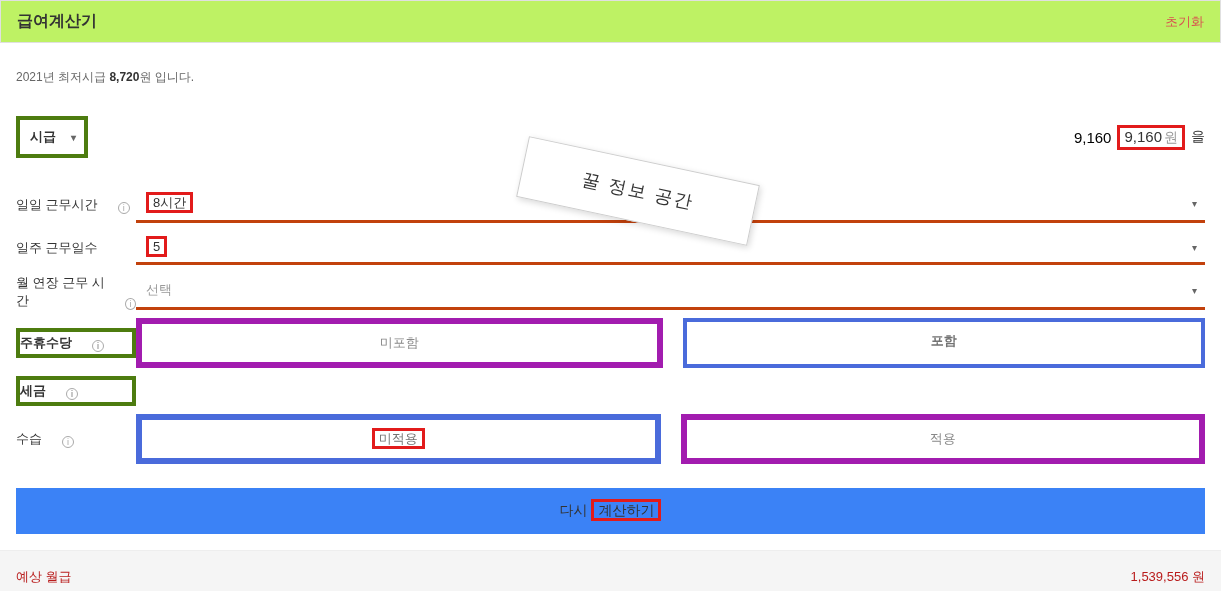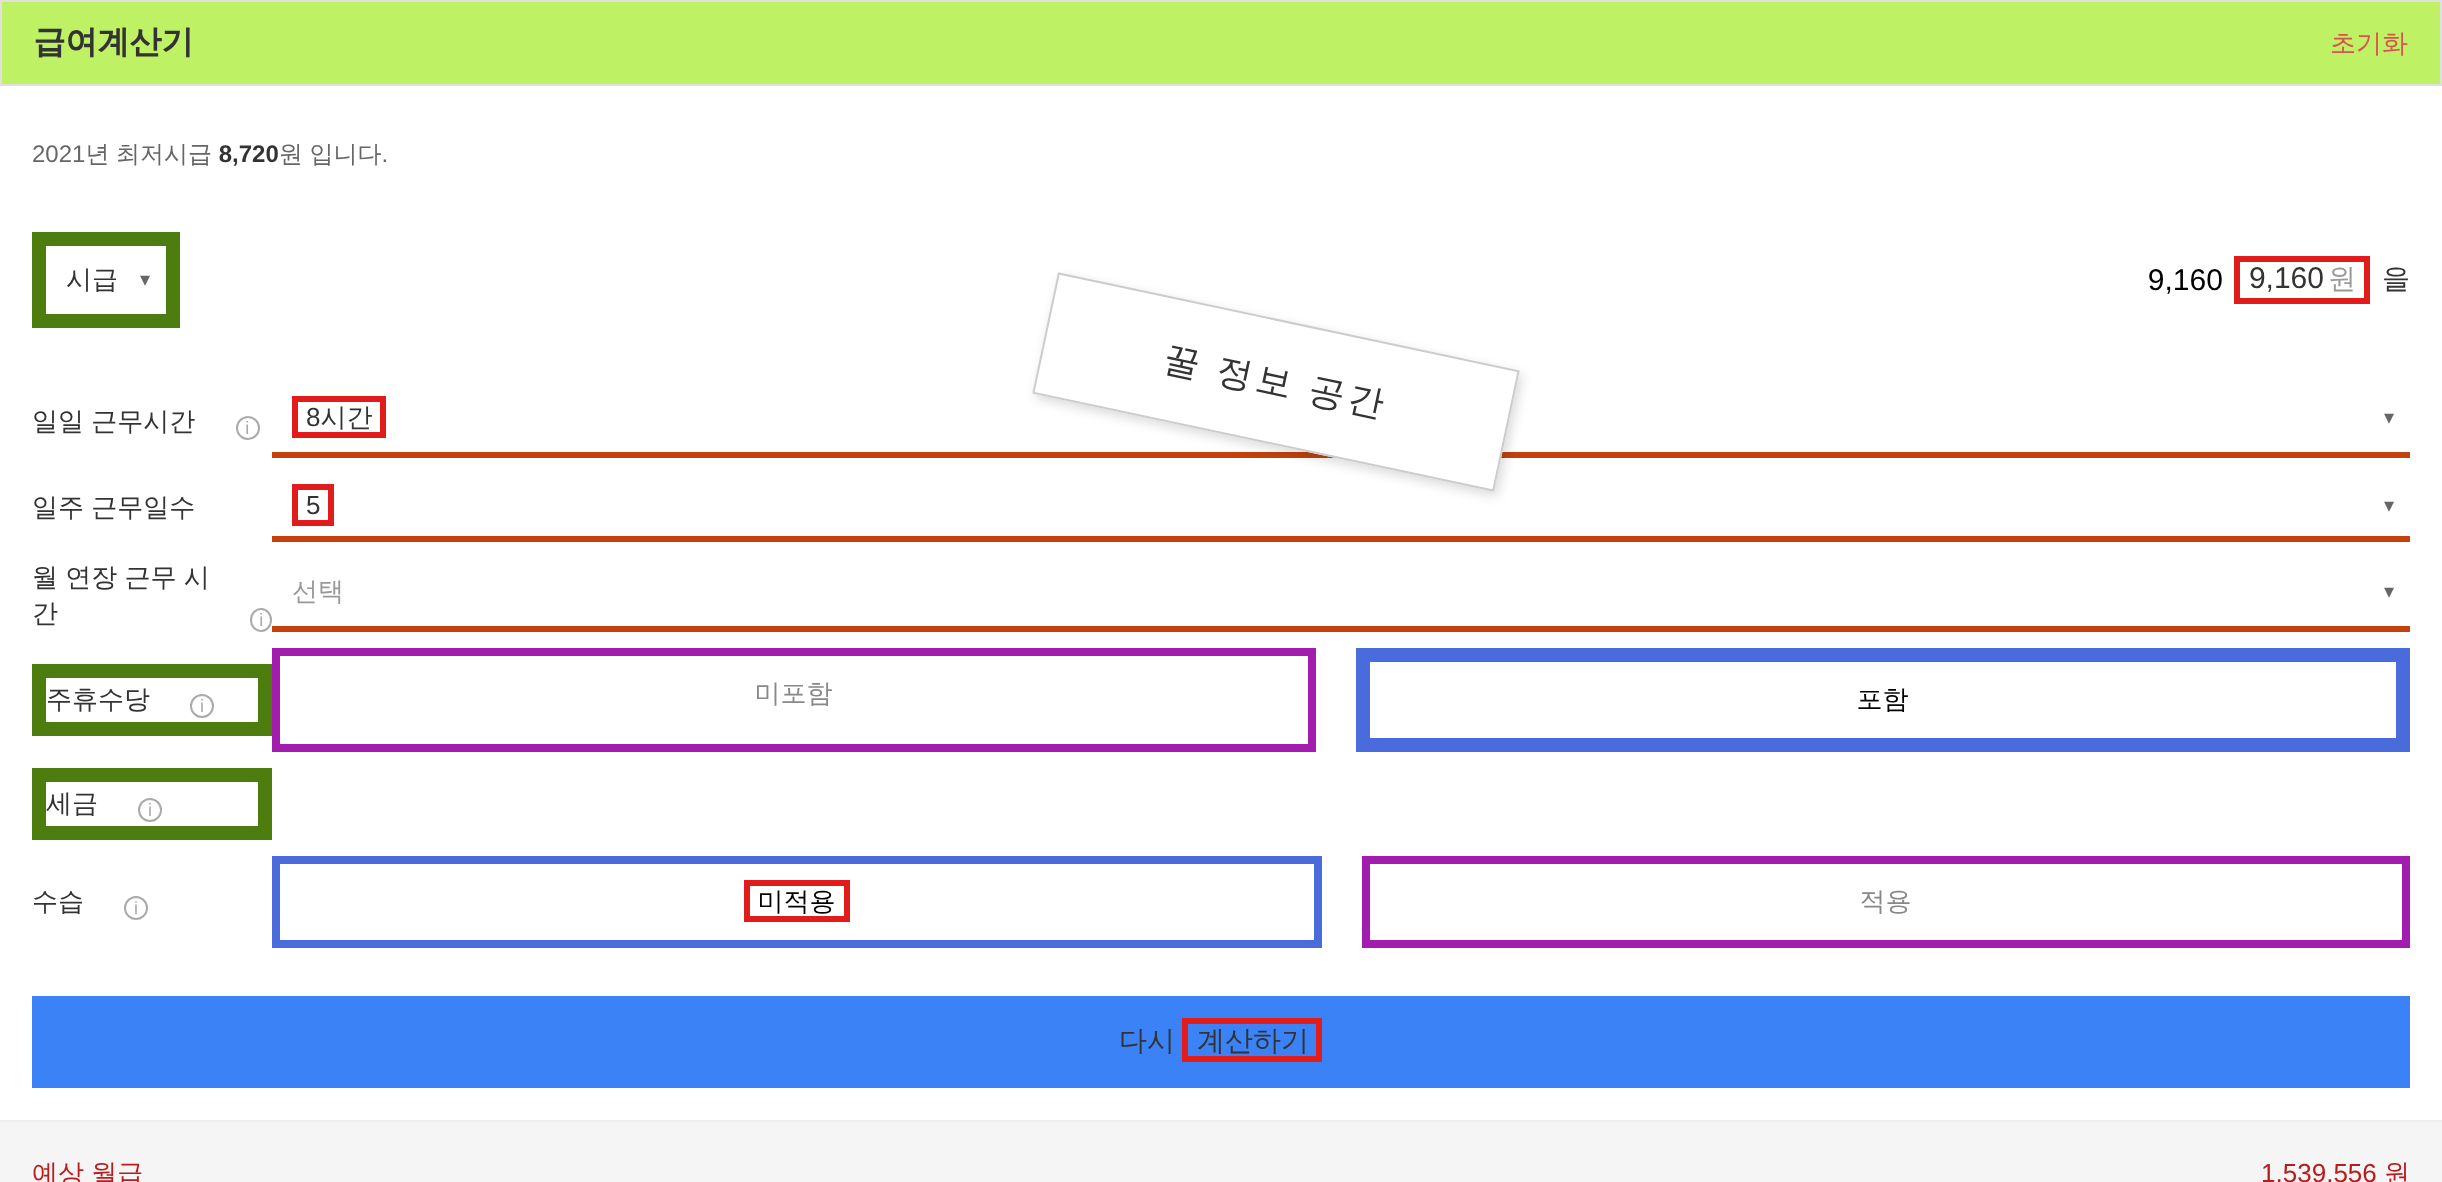--- a/index.html
+++ b/index.html
@@ -15,27 +15,27 @@
   .info-icon { display: inline-flex; width: 12px; height: 12px; border: 1px solid #aaa; border-radius: 50%; font-size: 9px; color: #aaa; align-items: center; justify-content: center; }
   .sel { position: relative; border: 1px solid #ccc; background: #fff; padding: 8px 24px 8px 10px; min-width: 72px; font-size: 13px; cursor: pointer; }
   .sel::after { content: "▾"; position: absolute; right: 8px; top: 50%; transform: translateY(-50%); font-size: 10px; color: #666; }
   .amount-input { flex: 1; border: none; text-align: right; padding: 8px 6px; font-size: 15px; outline: none; }
   .unit { font-size: 14px; color: #999; margin-left: 2px; }
   .suffix-text { font-size: 14px; margin-left: 6px; }
   .full-sel { flex: 1; border: none; border-bottom: 3px solid #c2410c; padding: 8px 24px 8px 10px; position: relative; cursor: pointer; }
   .full-sel::after { content: "▾"; position: absolute; right: 8px; top: 50%; transform: translateY(-50%); font-size: 10px; color: #666; }
   .full-sel.placeholder { color: #999; }
   .seg-wrap { flex: 1; display: flex; gap: 20px; }
-  .seg { flex: 1; border: 4px solid #a21caf; background: #fff; text-align: center; padding: 10px 0; font-size: 13px; color: #888; cursor: pointer; }
-  .seg.active { border-color: #4a6bdb; color: #000000; }
+  .seg { flex: 1; border: 6px solid #a21caf; background: #fff; text-align: center; padding: 10px 0; font-size: 13px; color: #888; cursor: pointer; }
+  .seg.active { border-color: #4a6bdb; color: #737373; }
   .calc-btn-wrap { padding: 16px; }
   .calc-btn { background: #3b82f6; text-align: center; padding: 14px 0; font-size: 14px; cursor: pointer; }
   .results { background: #f5f5f5; padding: 12px 16px; border-top: 1px solid #eee; }
   .result-row { display: flex; justify-content: space-between; padding: 5px 0; font-size: 13px; color: #b91c1c; }
-  .hl { border: 7px solid #4d7c0f; }
+  .hl { border: 4px solid #4d7c0f; font-weight: bold; }
   .hl-inline { border: 3px solid #e21b1b; padding: 0 4px; }
   .overlay-stamp { position: absolute; left: 520px; top: 160px; background: #fff; border: 1px solid #ccc; padding: 18px 60px; transform: rotate(12deg); font-size: 18px; letter-spacing: 2px; box-shadow: 2px 2px 6px rgba(0,0,0,0.15); pointer-events: none; }
   .wrap { position: relative; }
 </style>
 </head>
 <body>
 
 <div class="wrap">
   <div class="header">
     <h2>급여계산기</h2>

